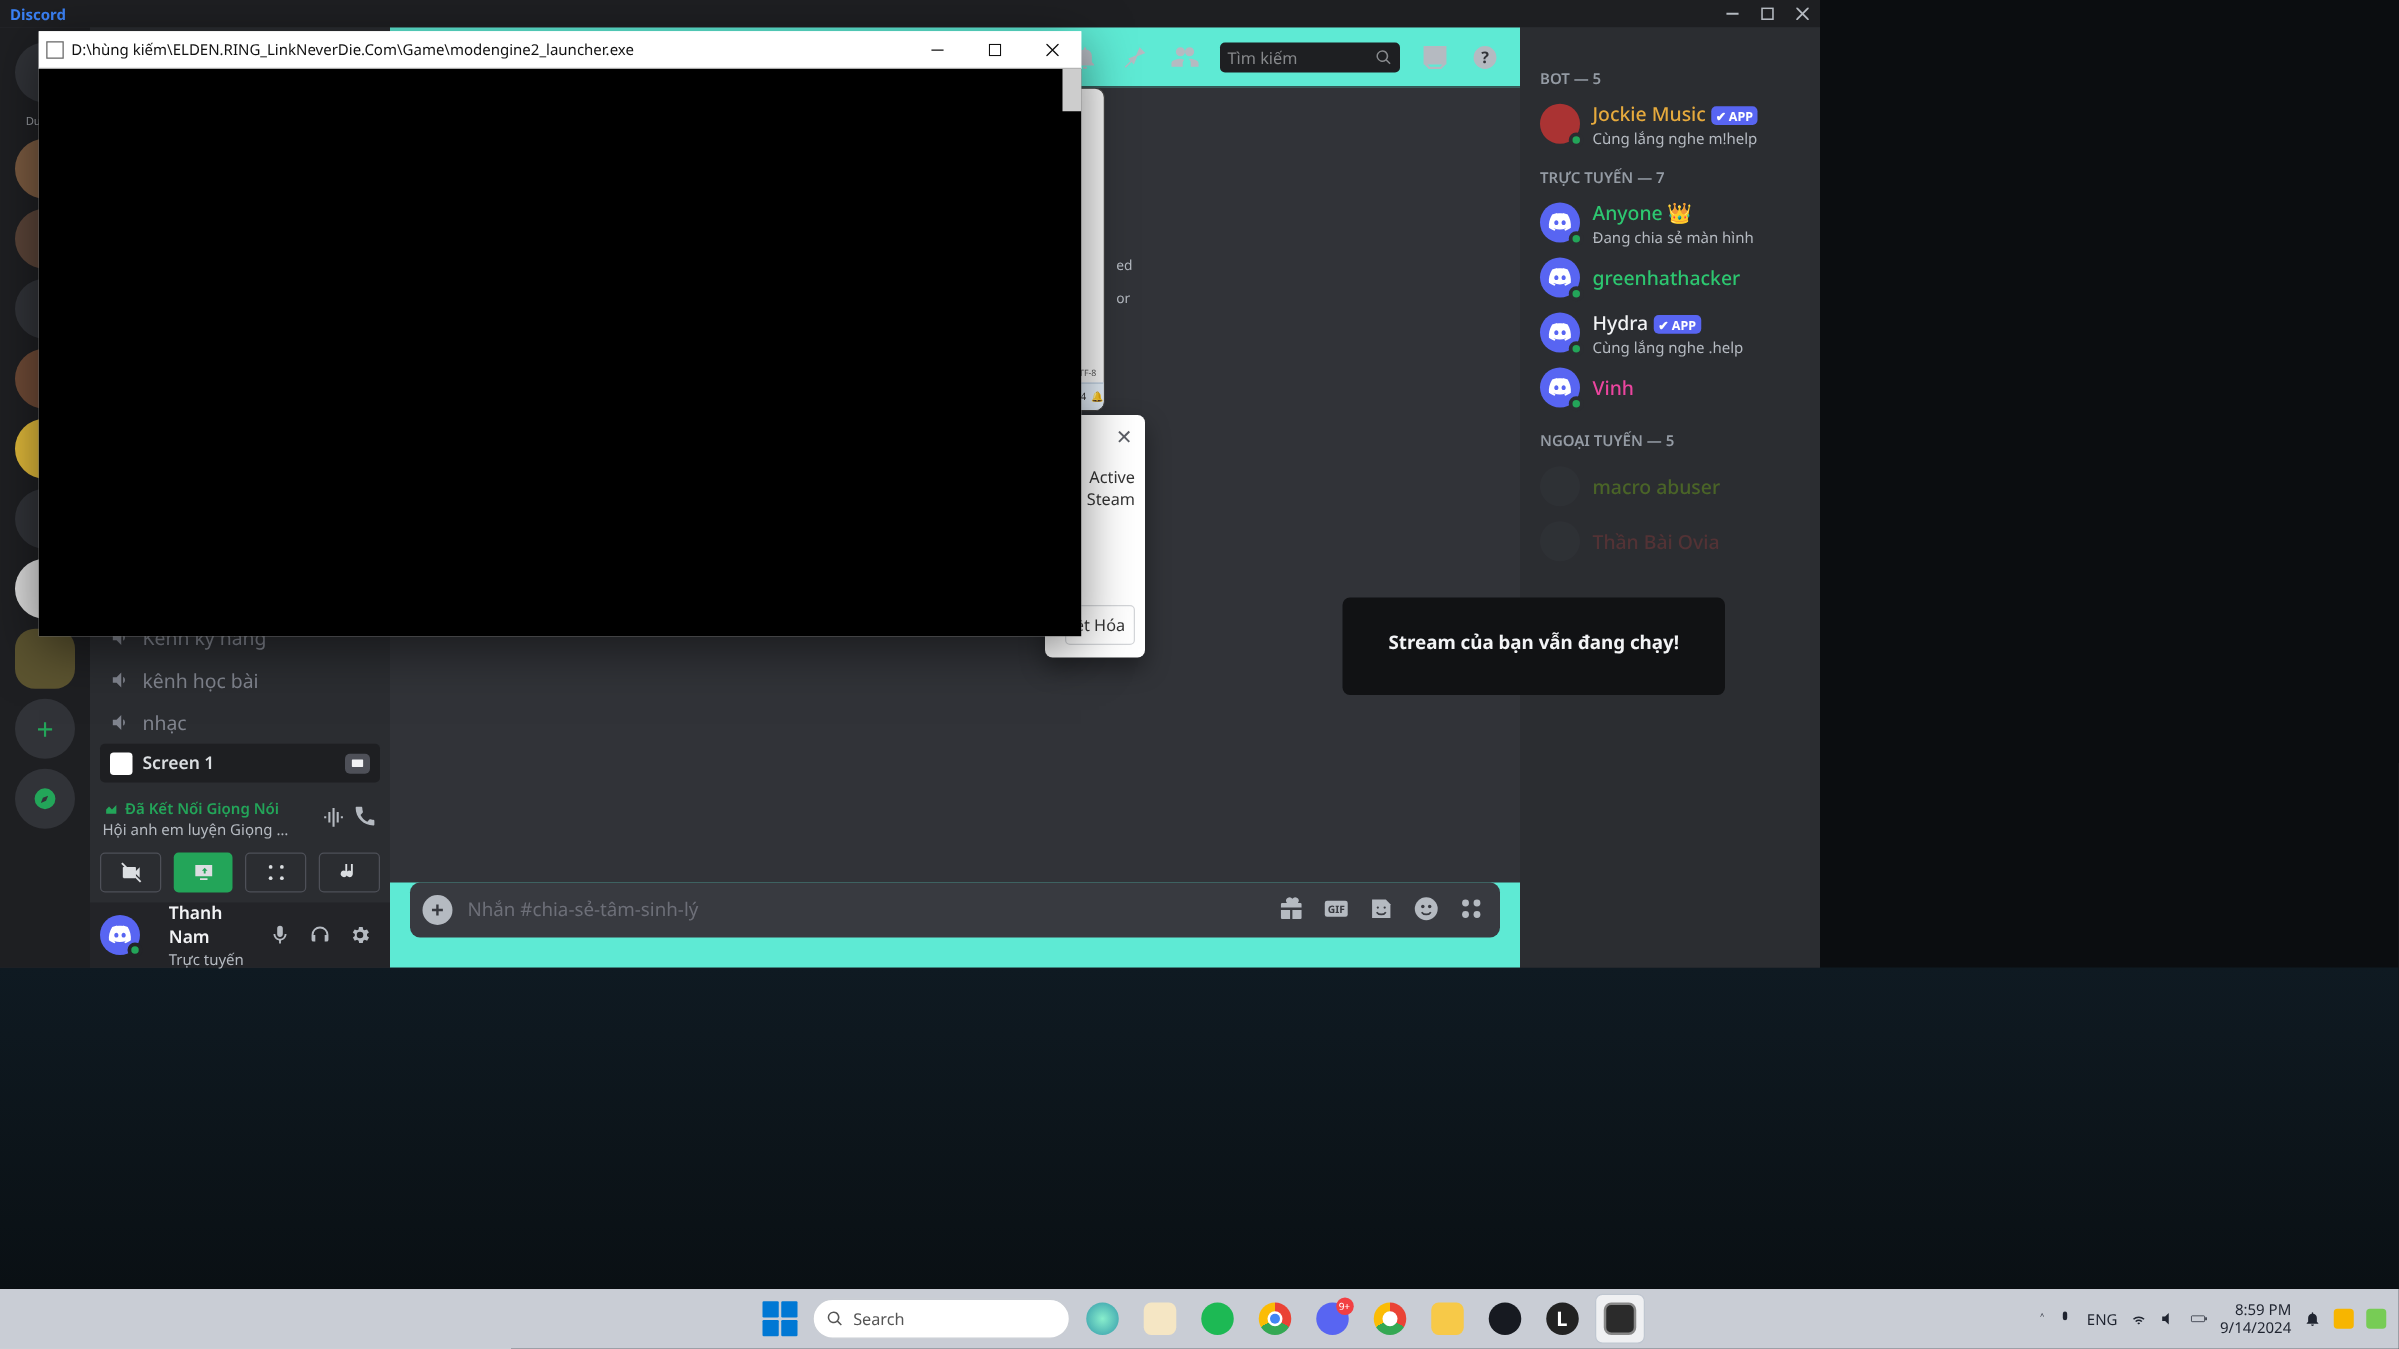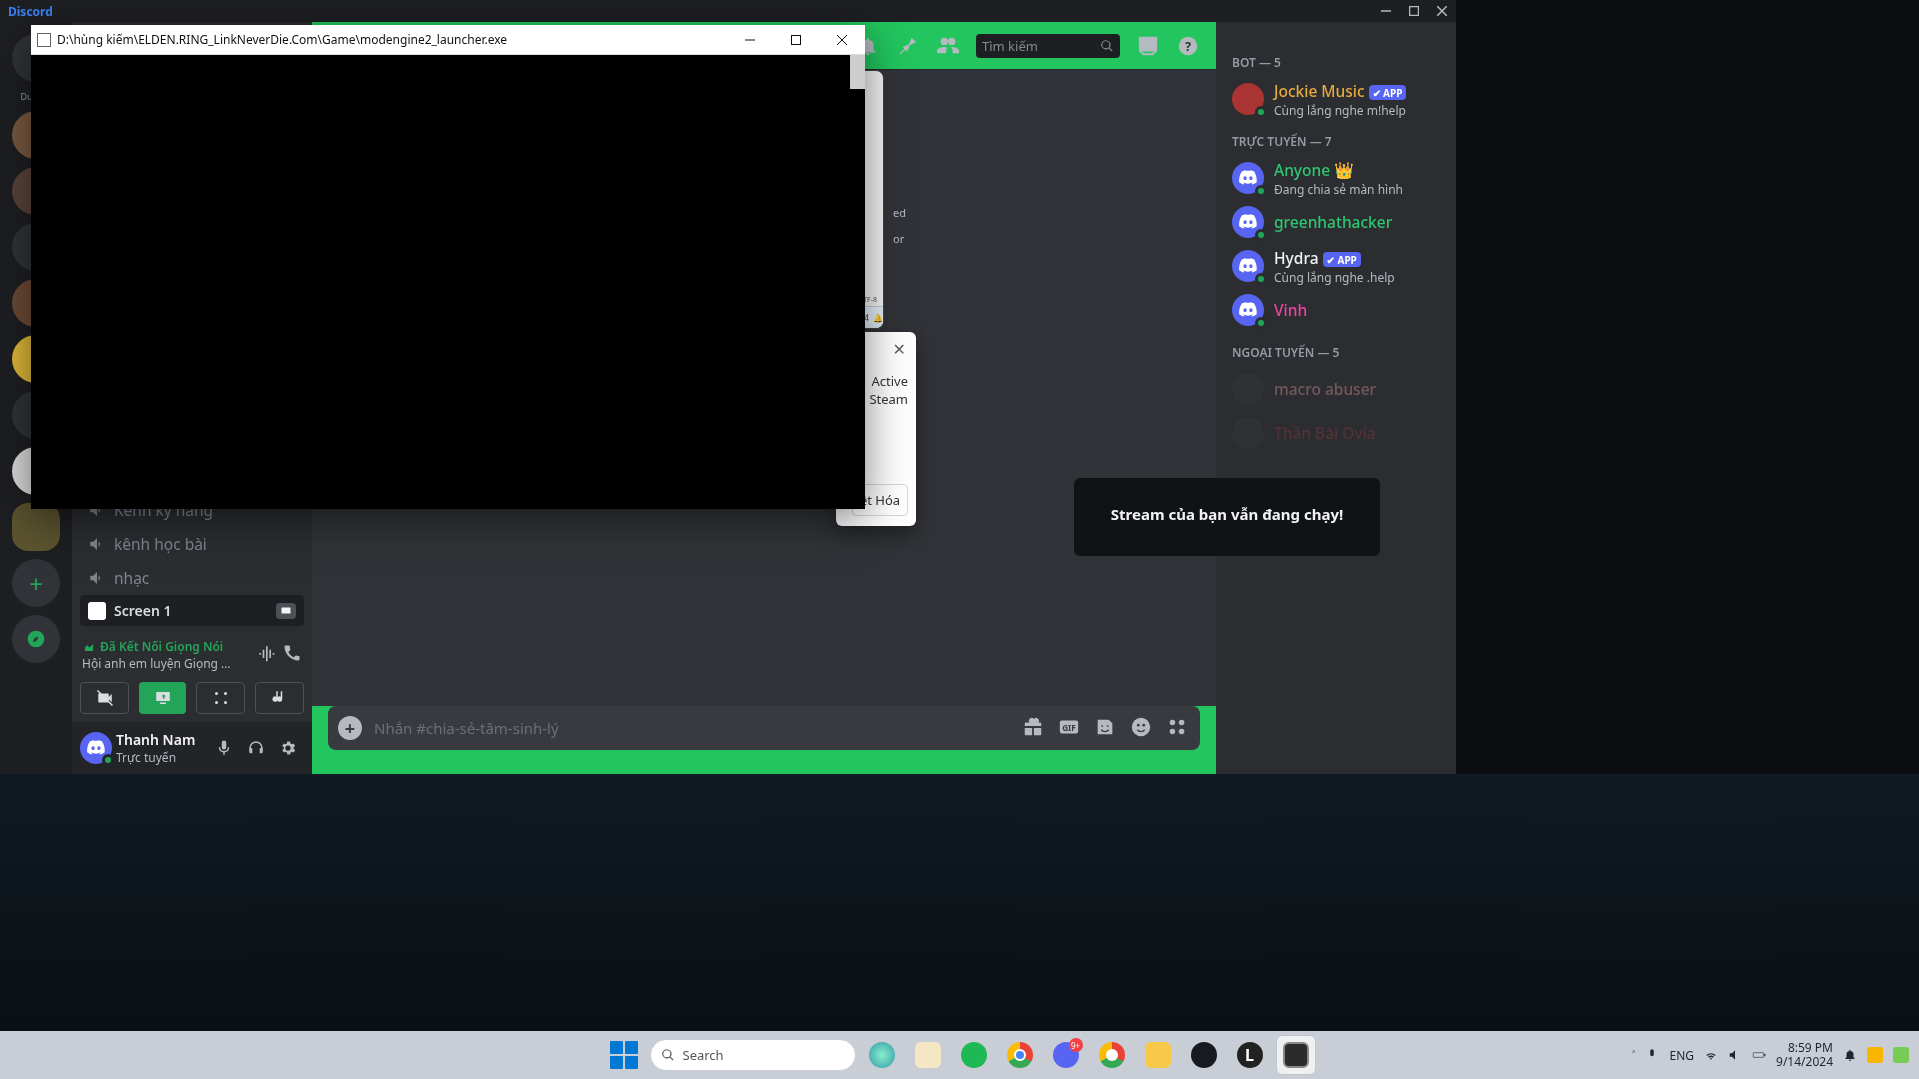--- a/index.html
+++ b/index.html
@@ -35,27 +35,27 @@
 .voice-status .sub{color:#b5bac1;font-size:12px;white-space:nowrap;overflow:hidden;text-overflow:ellipsis;max-width:150px;}
 .voice-status .ic{color:#b5bac1;margin-left:6px;}
 .voice-actions{display:flex;gap:10px;padding:4px 8px 8px;}
 .voice-actions .vb{flex:1;height:32px;border-radius:4px;background:#2b2d31;border:1px solid #4e5058;display:flex;align-items:center;justify-content:center;}
 .voice-actions .vb.green{background:#23a559;border:none;}
 .voice-actions .vb svg{width:18px;height:18px;fill:#dbdee1;}
 .user-area{height:52px;background:#232428;display:flex;align-items:center;padding:0 8px;}
 .user-area .av{width:32px;height:32px;border-radius:50%;background:#5865f2;display:flex;align-items:center;justify-content:center;position:relative;}
 .user-area .av svg{width:20px;height:20px;fill:#fff;}
 .user-area .av .status-dot{position:absolute;right:-2px;bottom:-2px;width:12px;height:12px;border-radius:50%;background:#23a559;border:3px solid #232428;}
-.user-area .txt{margin-left:4px;flex:1;min-width:0;}
+.user-area .txt{margin-left:23px;flex:1;min-width:0;}
 .user-area .nm{color:#f2f3f5;font-size:14px;font-weight:600;}
 .user-area .st{color:#b5bac1;font-size:12px;}
 .user-area .ub{width:32px;height:32px;display:flex;align-items:center;justify-content:center;color:#b5bac1;}
 .user-area .ub svg{width:18px;height:18px;fill:#b5bac1;}
 
-.main{flex:1;display:flex;flex-direction:column;background:#22c55e;min-width:0;}
+.main{flex:1;display:flex;flex-direction:column;background:#5eead4;min-width:0;}
 .topbar{height:48px;display:flex;align-items:center;padding:0 8px;border-bottom:1px solid #26282c;}
 .topbar .spacer{flex:1;}
 .topbar .tic{width:24px;height:24px;margin:0 8px;display:flex;align-items:center;justify-content:center;}
 .topbar .tic svg{width:22px;height:22px;fill:#b5bac1;}
 .topbar .search{width:144px;height:24px;background:#1e1f22;border-radius:4px;display:flex;align-items:center;padding:0 6px;margin:0 8px;}
 .topbar .search .ph{color:#87898c;font-size:13px;flex:1;}
 .topbar .search svg{width:14px;height:14px;fill:#87898c;}
 
 .messages{flex:1;position:relative;overflow:hidden;background:#313338;}
 .log-img{margin:12px 52px;width:520px;border-radius:8px;overflow:hidden;background:#f6f6f6;border:1px solid #444;}
@@ -456,21 +456,21 @@
                 <div class="dot"></div>
               </div>
   <div class="txt"><span class="nm" style="color:#eb459f">Vinh</span></div>
             </div>
           </div>
 
         <div class="sec">NGOẠI TUYẾN — 5</div>
         <div id="offline-list">
             <div class="member" style="opacity: 0.35;">
               <div class="av" style="background:#36393f;"></div>
-              <div class="txt"><span class="nm" style="color:#fca5a5">macro abuser</span></div>
+              <div class="txt"><span class="nm" style="color:#84cc16">macro abuser</span></div>
             </div>
             <div class="member" style="opacity: 0.35;">
               <div class="av" style="background:#36393f;"></div>
               <div class="txt"><span class="nm" style="color:#9e3d3d">Thần Bài Ovia</span></div>
             </div>
           </div>
       </div>
     </div>
 
     <div class="stream-toast">

